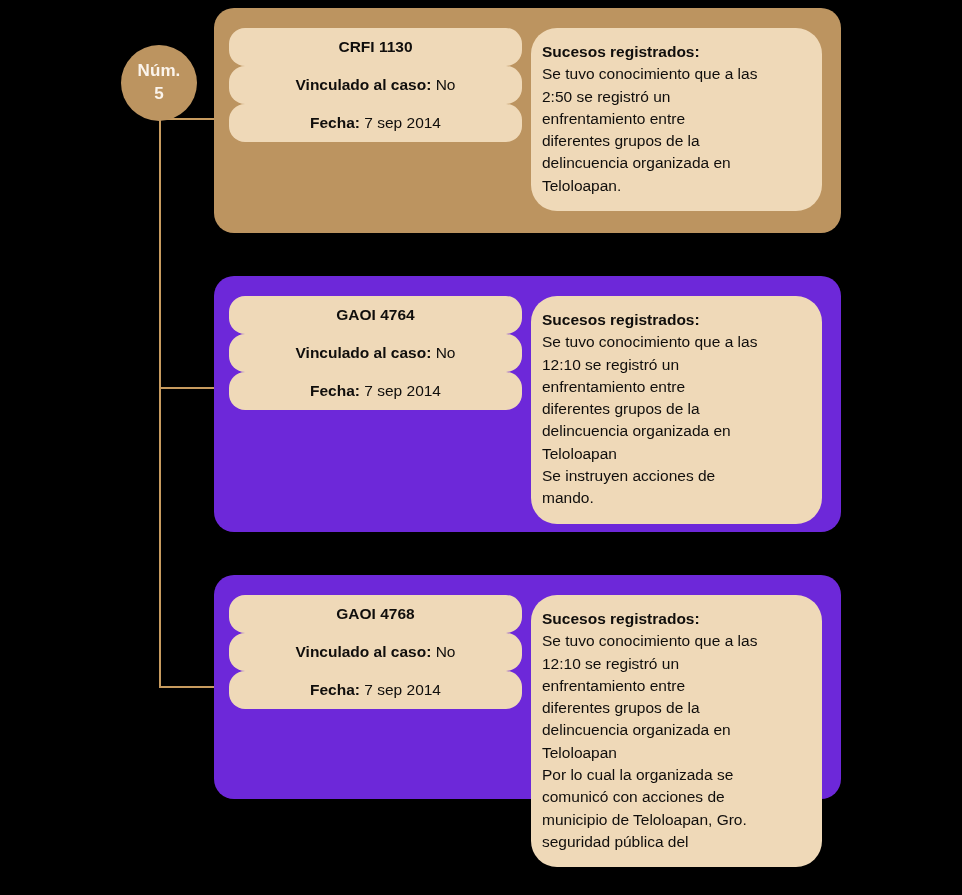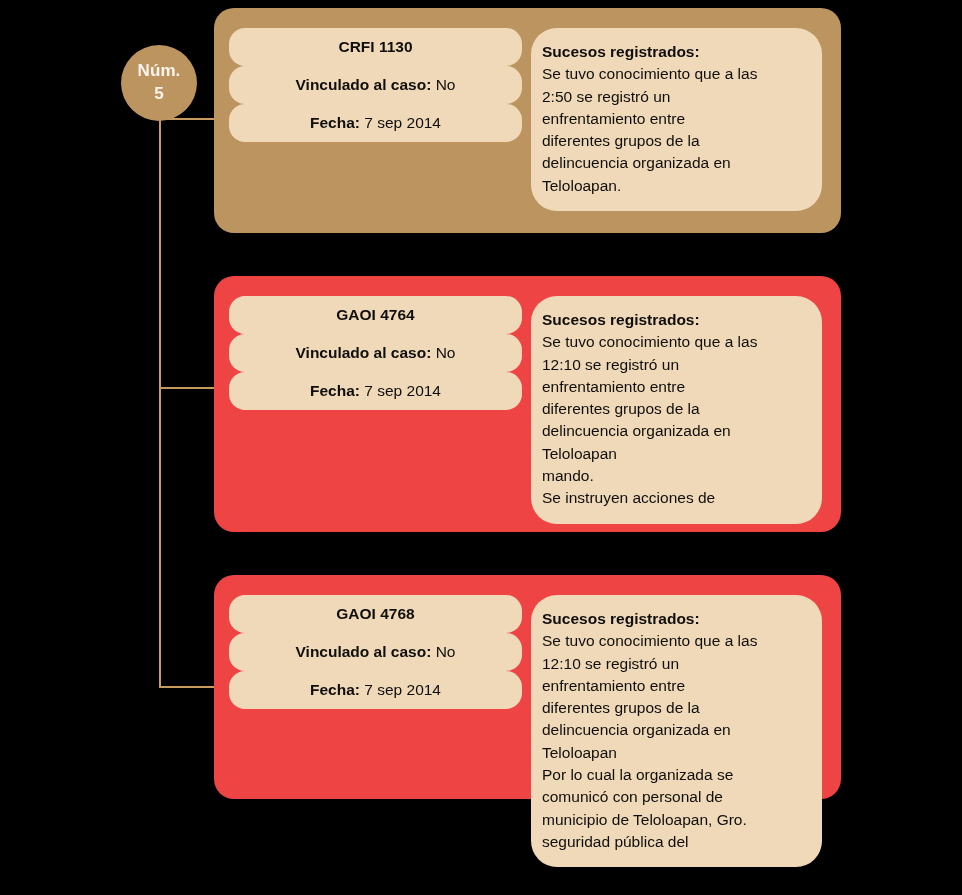--- a/index.html
+++ b/index.html
@@ -51,21 +51,21 @@
 
   
   .card {
     position: absolute;
     border-radius: 20px;
     display: flex;
     flex-direction: row;
     z-index: 4;
   }
   .card.variant-dark  { background: #BC9460; }
-  .card.variant-light { background: #ef4444; }
+  .card.variant-light { background: #6d28d9; }
 
   .card-fields {
     display: flex;
     flex-direction: column;
     padding: 20px 0 0 15px;
     width: 308px;
     flex: none;
   }
 
   .pill {
@@ -153,22 +153,22 @@
       </div>
     </div>
     <div class="card-note">
       <span class="note-heading">Sucesos registrados:</span>
       <span class="note-line">Se tuvo conocimiento que a las</span>
       <span class="note-line">12:10 se registró un</span>
       <span class="note-line">enfrentamiento entre</span>
       <span class="note-line">diferentes grupos de la</span>
       <span class="note-line">delincuencia organizada en</span>
       <span class="note-line">Teloloapan</span>
+      <span class="note-line">Se instruyen acciones de</span>
       <span class="note-line">mando.</span>
-      <span class="note-line">Se instruyen acciones de</span>
     </div>
   </div>
 
   <div class="card variant-light" style="left:214px; top:575px; width:627px; height:224px;">
     <div class="card-fields">
       <div class="pill">
         <span class="lbl-only">GAOI 4768</span>
       </div>
       <div class="pill">
         <b>Vinculado al caso:</b>&nbsp;<span class="val">No</span>
@@ -179,19 +179,19 @@
     </div>
     <div class="card-note">
       <span class="note-heading">Sucesos registrados:</span>
       <span class="note-line">Se tuvo conocimiento que a las</span>
       <span class="note-line">12:10 se registró un</span>
       <span class="note-line">enfrentamiento entre</span>
       <span class="note-line">diferentes grupos de la</span>
       <span class="note-line">delincuencia organizada en</span>
       <span class="note-line">Teloloapan</span>
       <span class="note-line">Por lo cual la organizada se</span>
-      <span class="note-line">comunicó con personal de</span>
+      <span class="note-line">comunicó con acciones de</span>
       <span class="note-line">municipio de Teloloapan, Gro.</span>
       <span class="note-line">seguridad pública del</span>
     </div>
   </div>
 
 </div>
 
 </body></html>

